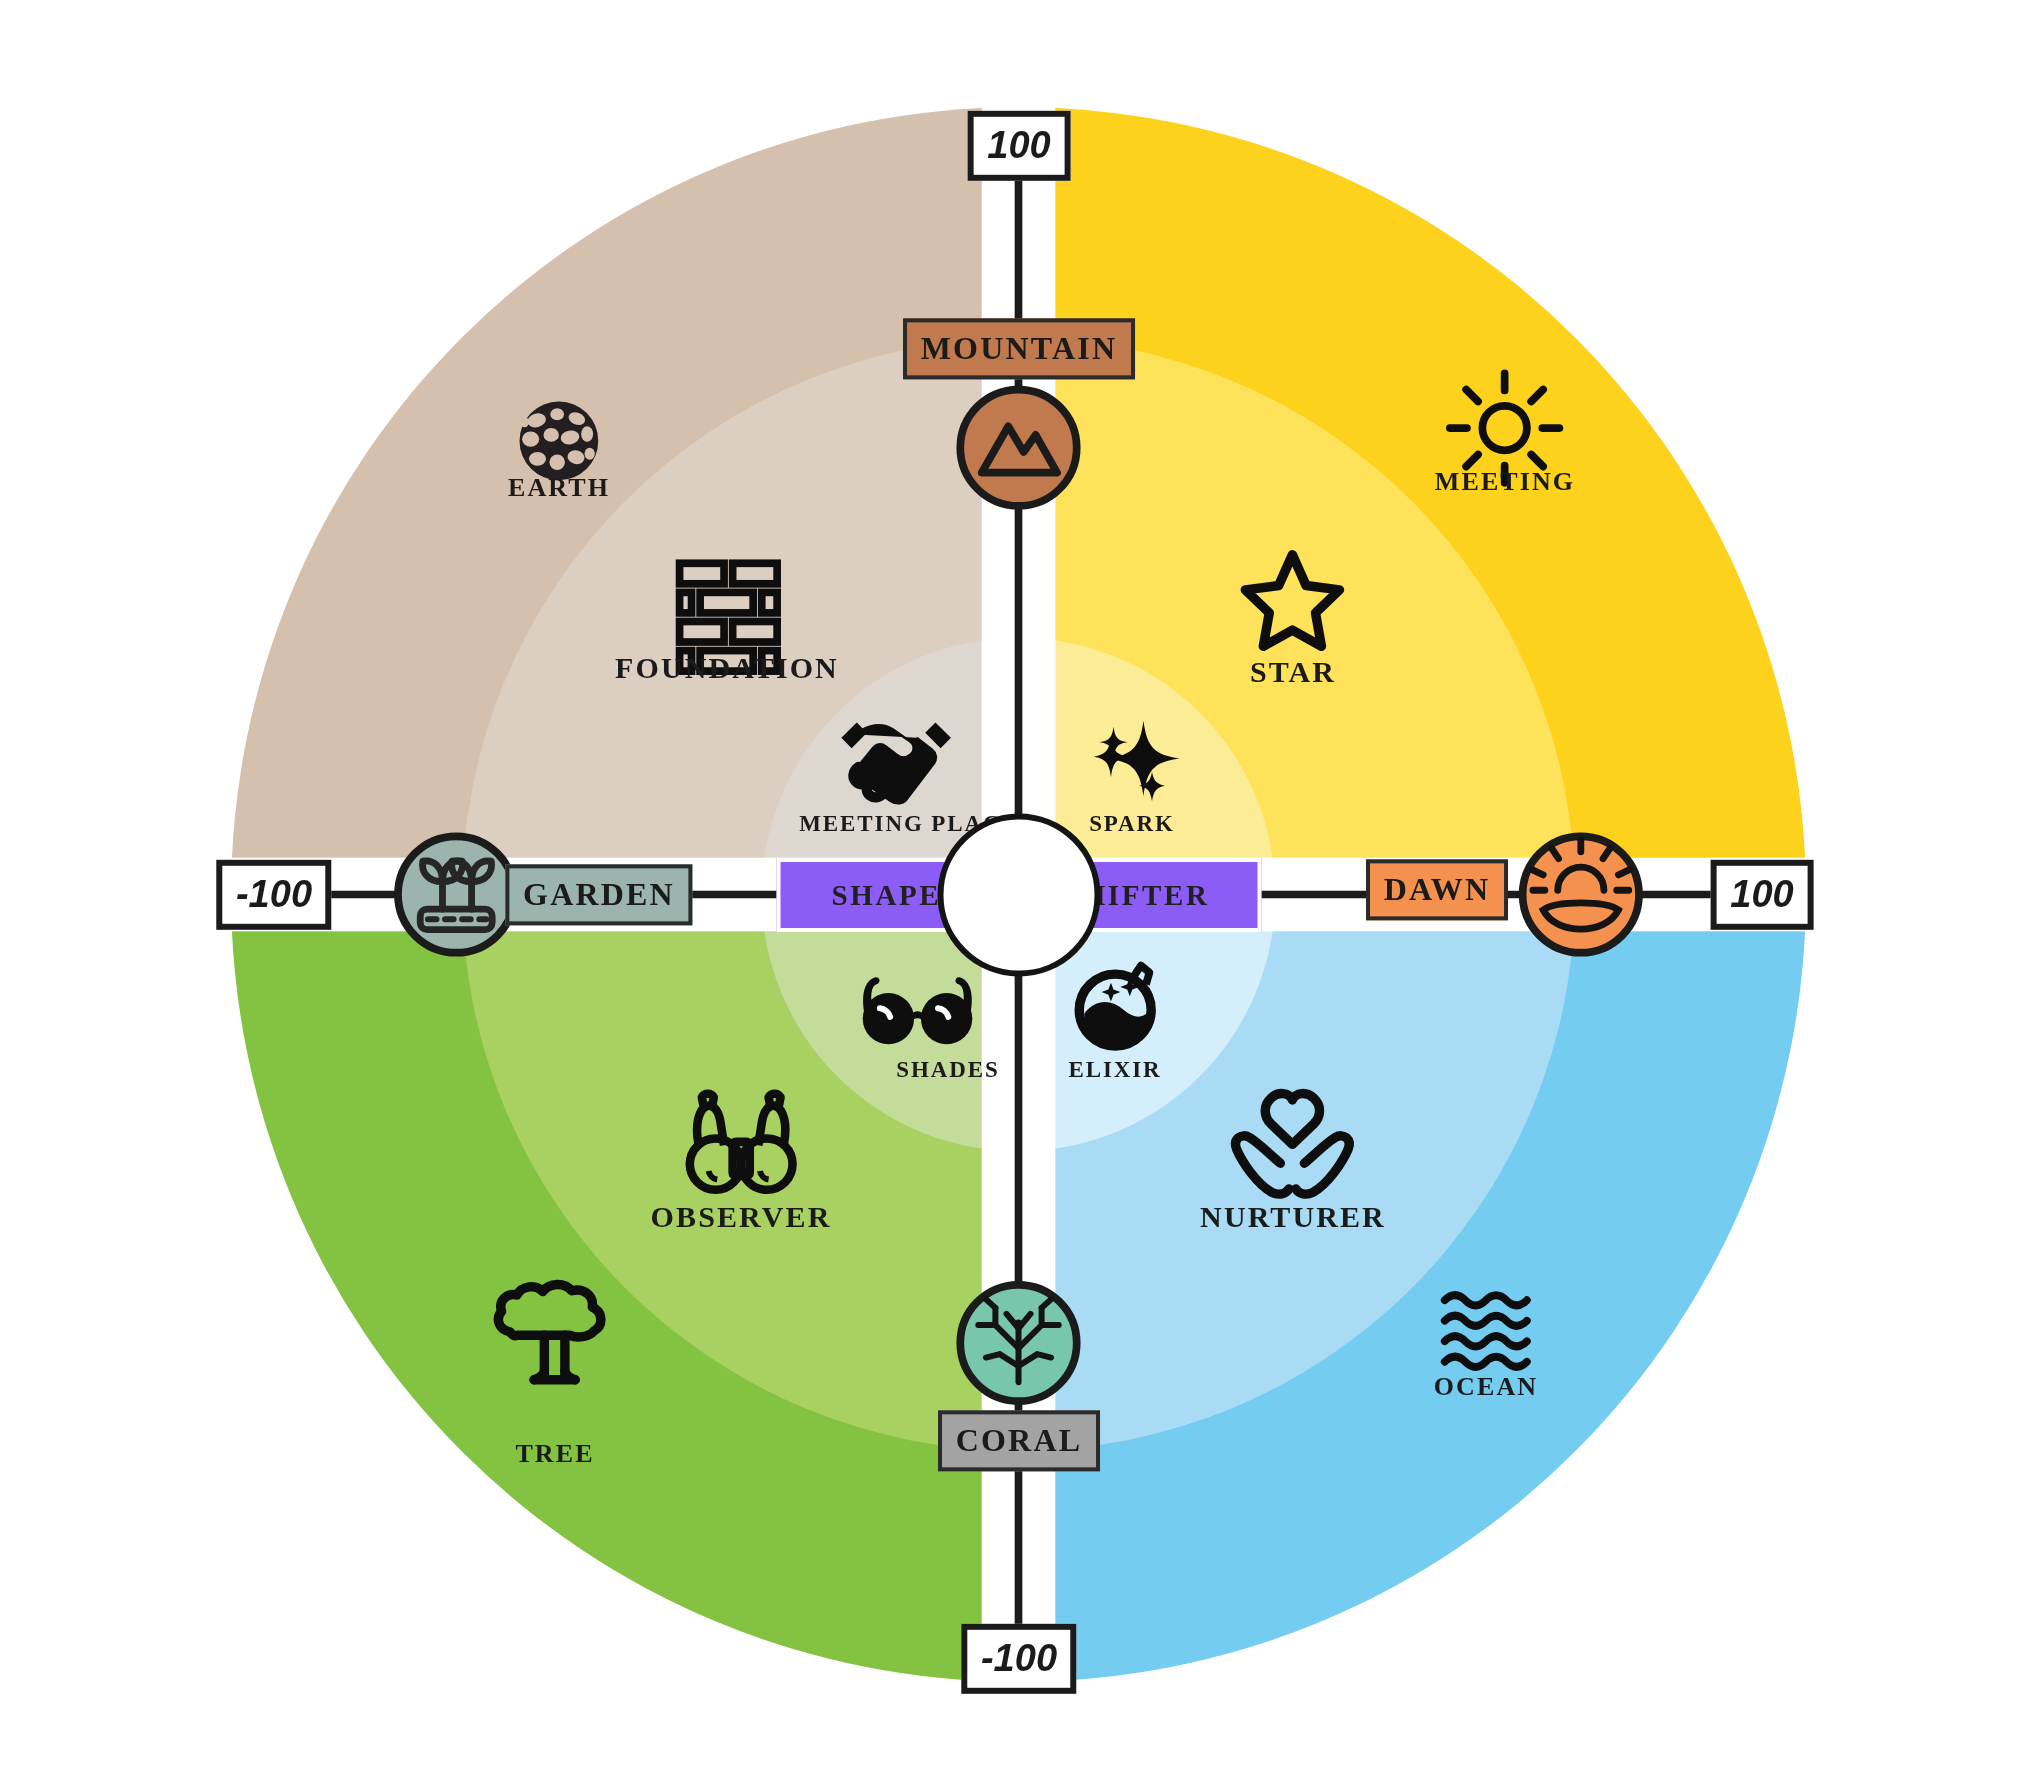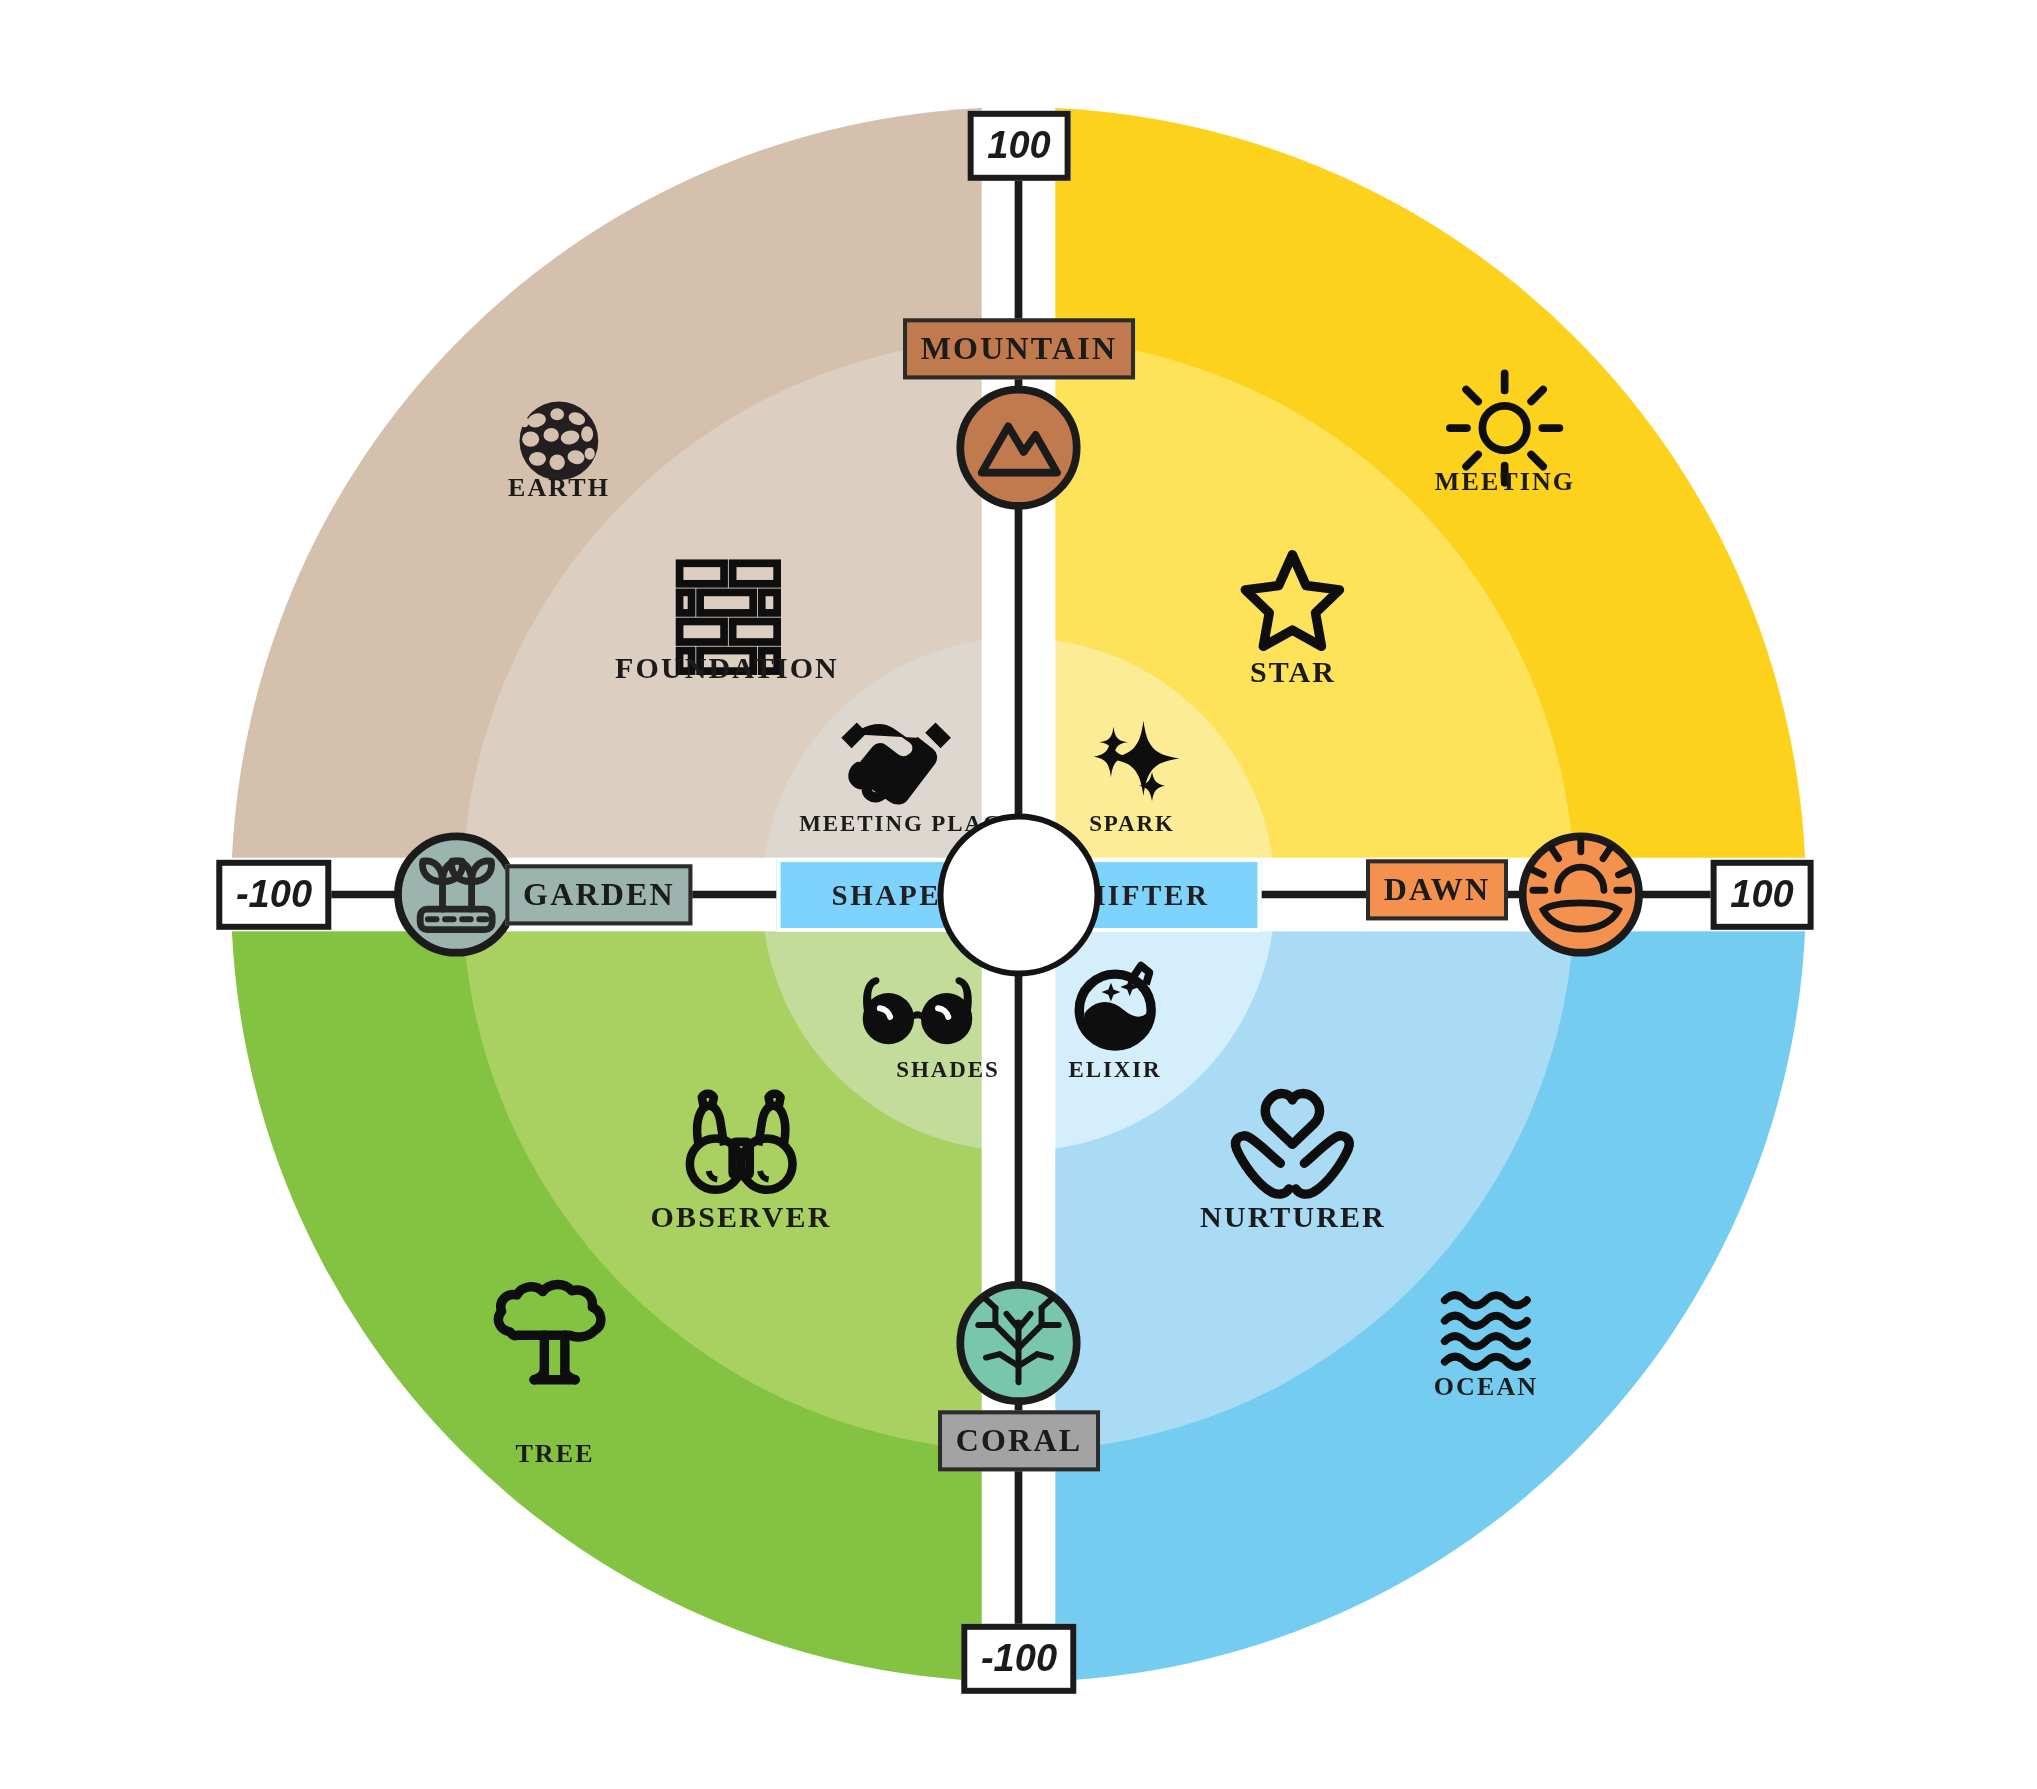--- a/index.html
+++ b/index.html
@@ -58,21 +58,21 @@
     letter-spacing:2.2px;
     line-height:1;
     padding:10.3px 13.7px 11px 13.7px;
     white-space:nowrap;
   }
 
   
   .centerbar{
     position:absolute;
     transform:translate(-50%,-50%);
-    background:#7dd3fc;
+    background:#8b5cf6;
     border:4.3px solid #ffffff;
     display:flex;
     align-items:center;
     justify-content:space-between;
     height:74px;
     width:485px;
     box-sizing:border-box;
   }
   .centerbar span{
     font-family:"Liberation Serif","DejaVu Serif",serif;

